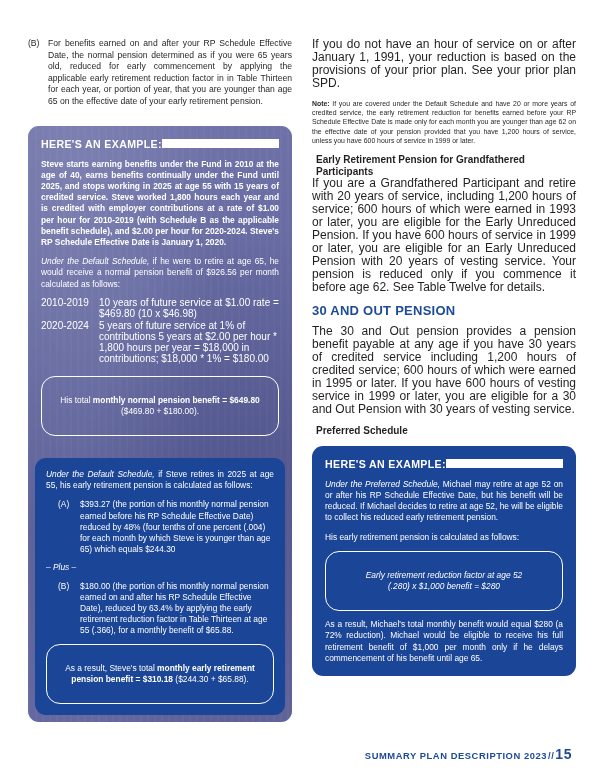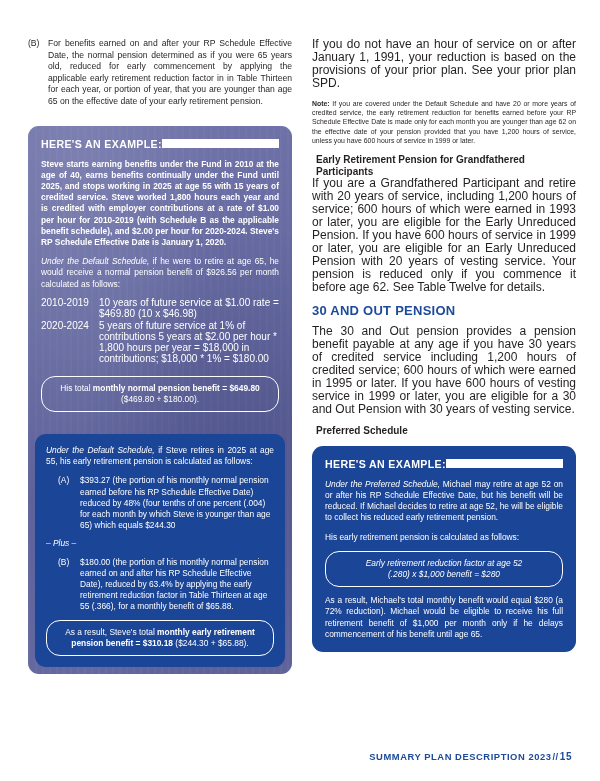--- a/index.html
+++ b/index.html
@@ -161,21 +161,21 @@
     color: #ffffff;
     vertical-align: top;
     padding: 0 0 2px 0;
   }
   .ex-table td.period { width: 58px; white-space: nowrap; }
 
   
   .pill {
     border: 1.3px solid #ffffff;
     border-radius: 14px;
-    padding: 6px 12px;
+    padding: 18px 12px;
     text-align: center;
     font-size: 8.4px;
     line-height: 11.2px;
     color: #ffffff;
     margin: 0;
   }
   .pill b { font-weight: bold; }
   .pill i { font-style: italic; }
 
   
@@ -217,21 +217,21 @@
     left: 0;
     right: 28px;
     bottom: 19px;
     text-align: right;
     font-size: 9.4px;
     font-weight: bold;
     letter-spacing: 0.55px;
     color: #1d4a9a;
   }
   .footer .slash { color: #1d4a9a; margin: 0 1px; }
-  .footer .pgnum { font-size: 10px; }
+  .footer .pgnum { font-size: 14px; }
 </style>
 </head>
 <body>
 
 <div class="page">
 
   <div class="col col-left">
 
     <p class="hang">
       <span class="marker">(B)</span>

